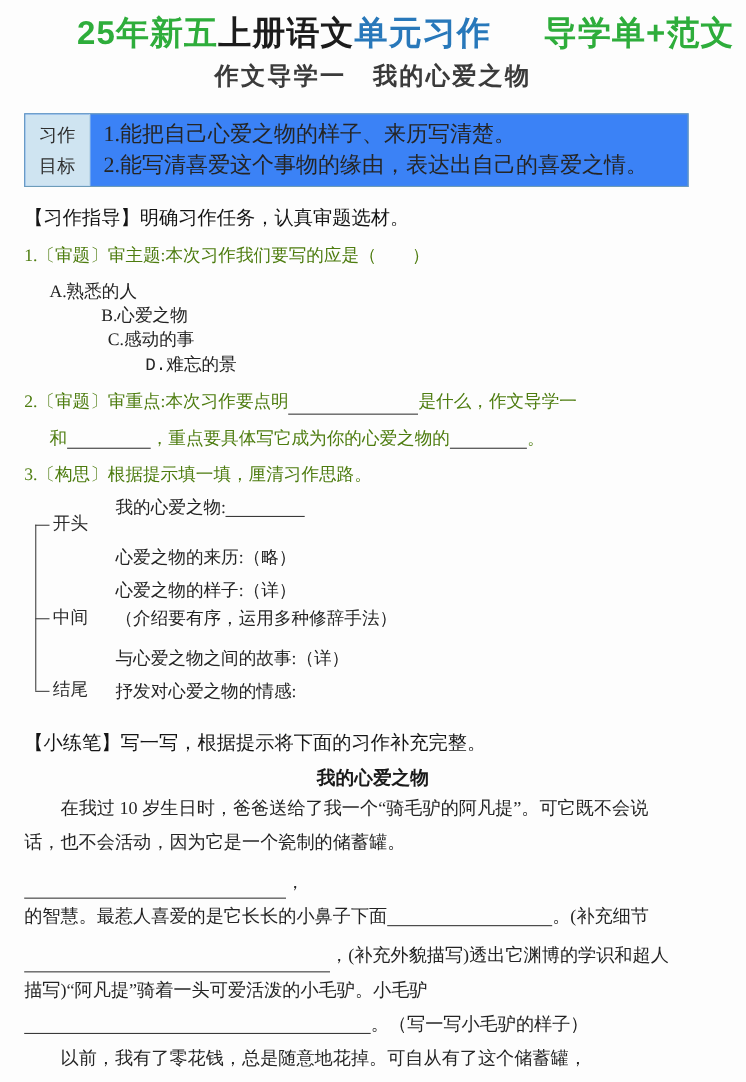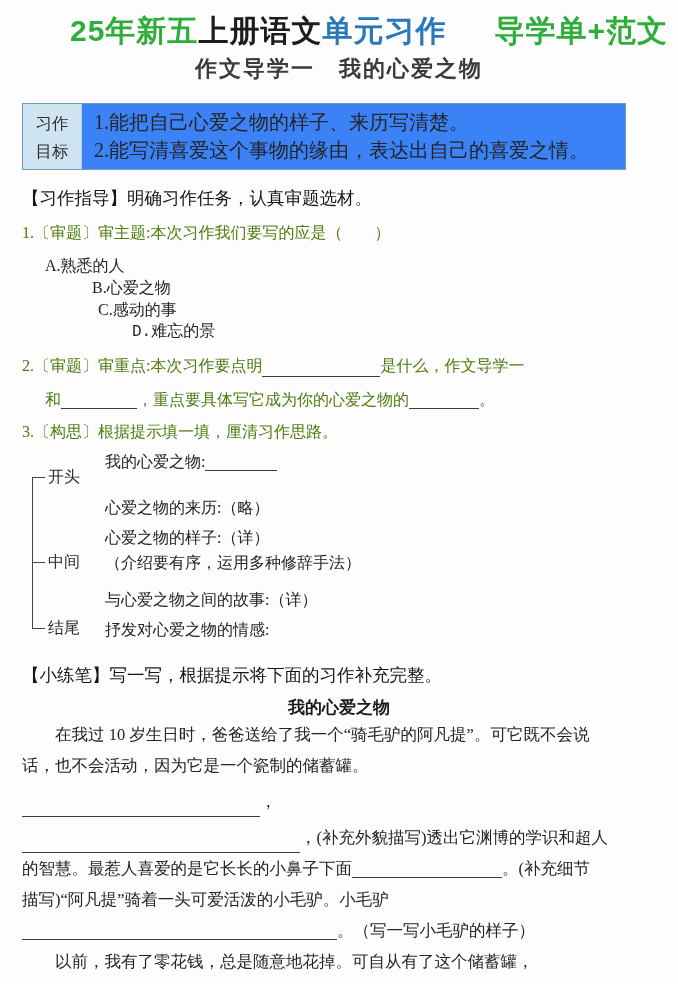--- a/index.html
+++ b/index.html
@@ -184,29 +184,29 @@
     <div class="eline ind">在我过 10 岁生日时，爸爸送给了我一个“骑毛驴的阿凡提”。可它既不会说</div>
     <div class="eline">话，也不会活动，因为它是一个瓷制的储蓄罐。</div>
 
 
     <div class="eline fl mt6">
       <span class="bw" style="width:238px"></span>
       <span class="txt">，</span>
       <span class="bf"></span>
     </div>
 
+    <div class="eline">
+      <span>的智慧。最惹人喜爱的是它长长的小鼻子下面</span><span class="bk" style="width:150px"></span><span>。(补充细节</span>
+    </div>
+
     <div class="eline fl mt6">
       <span class="bw" style="width:278px"></span>
       <span class="txt">，(补充外貌描写)透出它渊博的学识和超人</span>
     </div>
 
-    <div class="eline">
-      <span>的智慧。最惹人喜爱的是它长长的小鼻子下面</span><span class="bk" style="width:150px"></span><span>。(补充细节</span>
-    </div>
-
     <div class="eline fl">
       <span class="txt">描写)“阿凡提”骑着一头可爱活泼的小毛驴。小毛驴</span>
       <span class="bf"></span>
     </div>
 
     <div class="eline">
       <span class="bk" style="width:315px"></span><span>。（写一写小毛驴的样子）</span>
     </div>
 
     <div class="eline fl">

